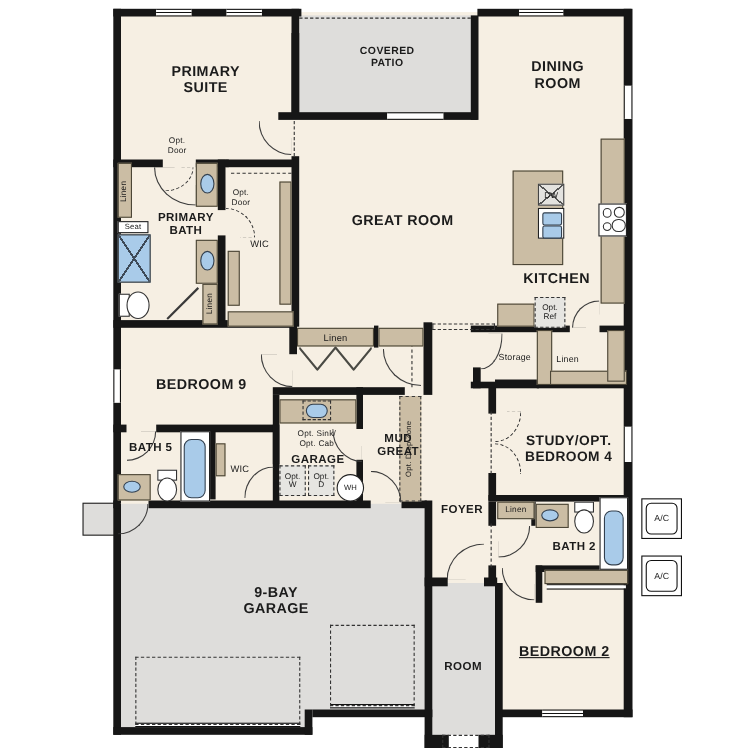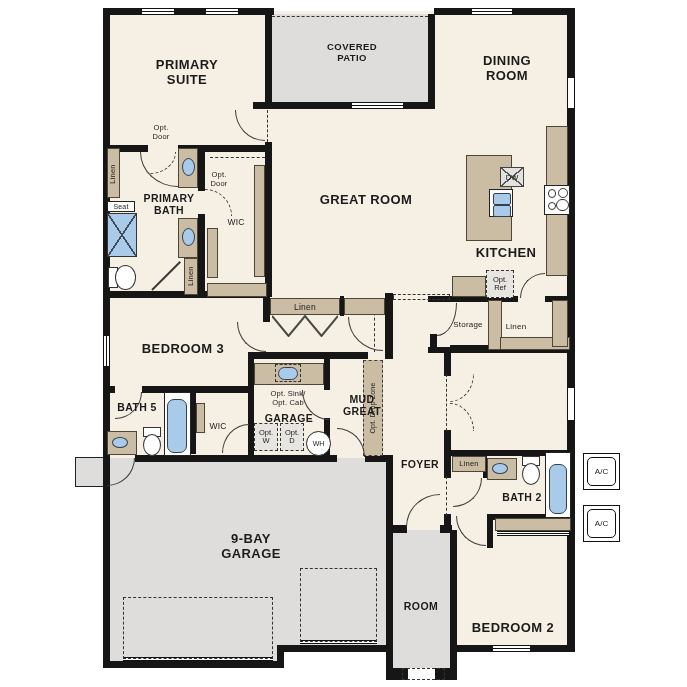--- a/index.html
+++ b/index.html
@@ -25,21 +25,21 @@
   .arc{border:0 solid #3c3c3c;background:transparent;}
   .oval{background:#a9cbe9;border:1px solid #33404f;border-radius:50%;}
   .tub{background:#a9cbe9;border:1px solid #33404f;border-radius:7px;}
   .whitebox{background:#fff;border:1px solid #222;}
   .xbox{background:#a9cbe9;border:1px solid #333;
     background-image:linear-gradient(to top right,transparent calc(50% - .8px),#3e4a58 calc(50% - .8px) calc(50% + .8px),transparent calc(50% + .8px)),
                      linear-gradient(to bottom right,transparent calc(50% - .8px),#3e4a58 calc(50% - .8px) calc(50% + .8px),transparent calc(50% + .8px));}
   .dwbox{background:#e3e2df;border:1px solid #444;display:flex;align-items:center;justify-content:center;
     font-size:7.5px;color:#222;
     background-image:linear-gradient(to top right,transparent calc(50% - .7px),#555 calc(50% - .7px) calc(50% + .7px),transparent calc(50% + .7px)),
-                     linear-gradient(to bottom right,transparent calc(50% - .7px),#555 calc(50% - .7px) calc(50% + .7px),transparent calc(50% + .7px));margin-left:11px;}
+                     linear-gradient(to bottom right,transparent calc(50% - .7px),#555 calc(50% - .7px) calc(50% + .7px),transparent calc(50% + .7px));}
   .circle{background:#fff;border:1.4px solid #222;border-radius:50%;display:flex;align-items:center;justify-content:center;
           font-size:7px;color:#222;}
   .acouter{background:#fff;border:1.6px solid #111;}
   .acinner{position:absolute;left:3px;top:3px;right:3px;bottom:3px;border:1.4px solid #111;border-radius:5px;
            display:flex;align-items:center;justify-content:center;font-size:8px;color:#222;}
   .line{background:#3a3a3a;transform-origin:left center;}
   .toilet-part{position:absolute;background:#fff;border:1px solid #333;}
   .burner{position:absolute;background:#fff;border:1px solid #333;border-radius:50%;}
   .sinkbasin{position:absolute;background:#a9cbe9;border:1px solid #33404f;border-radius:2px;}
 </style>
@@ -243,35 +243,37 @@
 Door</div>
     <div class="it label" style="font-size: 7.5px; left: 219px; top: 180px;">Opt.
 Door</div>
     <div class="it label" style="font-size: 7.5px; transform: translate(-50%, -50%) rotate(-90deg); left: 113px; top: 174px;">Linen</div>
     <div class="it label" style="font-size: 7px; left: 121px; top: 207px;">Seat</div>
     <div class="it label b" style="font-size: 10.5px; left: 169px; top: 204px;">PRIMARY
 BATH</div>
     <div class="it label" style="font-size: 8.5px; left: 236px; top: 222px;">WIC</div>
     <div class="it label" style="font-size: 7.5px; transform: translate(-50%, -50%) rotate(-90deg); left: 191px; top: 276px;">Linen</div>
     <div class="it label" style="font-size: 8.5px; left: 305px; top: 307px;">Linen</div>
-    <div class="it label b" style="font-size: 13px; left: 183px; top: 349px;">BEDROOM 3</div>
+    <div class="it label b" style="font-size: 13px; left: 183px; top: 349px;">BEDROOM 9</div>
     <div class="it label b" style="font-size: 10.5px; left: 137px; top: 407px;">BATH 5</div>
     <div class="it label" style="font-size: 8.5px; left: 218px; top: 426px;">WIC</div>
     <div class="it label" style="font-size: 7.5px; left: 288px; top: 399px;">Opt. Sink/
 Opt. Cab</div>
     <div class="it label b" style="font-size: 10.5px; left: 289px; top: 418px;">GARAGE</div>
     <div class="it label b" style="font-size: 10.5px; left: 362px; top: 405px;">MUD
 GREAT</div>
     <div class="it label" style="font-size: 7px; transform: translate(-50%, -50%) rotate(-90deg); left: 373px; top: 408px;">Opt. Drop Zone</div>
     <div class="it label" style="font-size: 8px; left: 468px; top: 325px;">Storage</div>
     <div class="it label" style="font-size: 8px; left: 516px; top: 327px;">Linen</div>
+    <div class="it label b" style="font-size: 12.5px; left: 517px; top: 408px;">STUDY/OPT.
+BEDROOM 4</div>
     <div class="it label b" style="font-size: 10.5px; left: 420px; top: 464px;">FOYER</div>
     <div class="it label" style="font-size: 7.5px; left: 469px; top: 464px;">Linen</div>
     <div class="it label b" style="font-size: 10.5px; left: 522px; top: 497px;">BATH 2</div>
-    <div class="it label b" style="font-size: 13px; left: 513px; top: 628px;">BEDROOM 2</div>
+    <div class="it label b" style="font-size: 13px; left: 513px; top: 592px; text-decoration: underline;">BEDROOM 2</div>
     <div class="it label b" style="font-size: 13px; left: 251px; top: 546px;">9-BAY
 GARAGE</div>
     <div class="it label b" style="font-size: 10.5px; left: 421px; top: 606px;">ROOM</div>
     <div class="it optbox" style="left: 486px; top: 270px; width: 28px; height: 28px;">Opt.
 Ref</div>
     <div class="it optbox" style="left: 254px; top: 423px; width: 24px; height: 28px;">Opt.
 W</div>
     <div class="it optbox" style="left: 280px; top: 423px; width: 24px; height: 28px;">Opt.
 D</div>
   </div>

